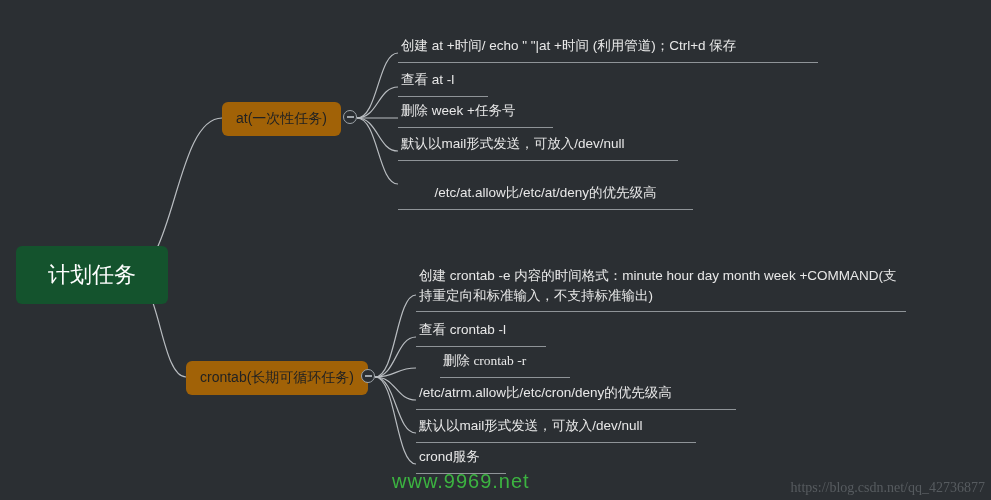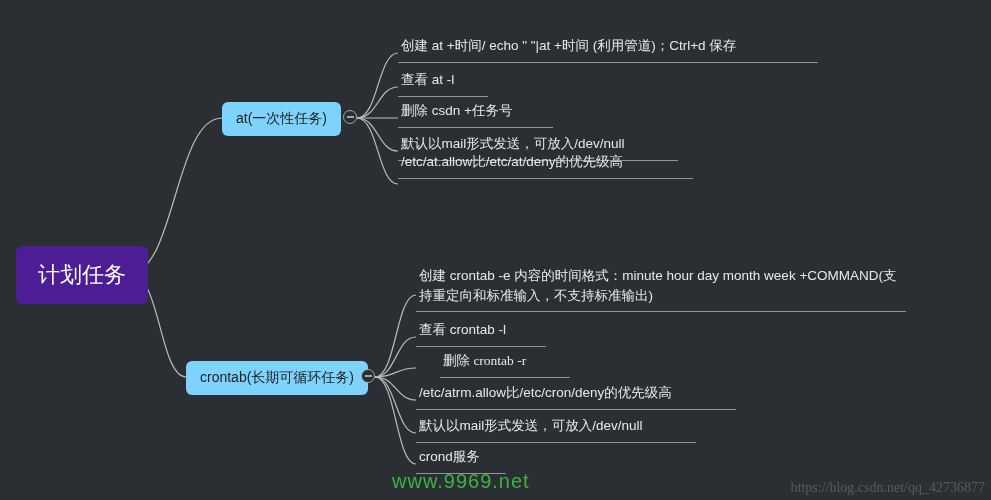--- a/index.html
+++ b/index.html
@@ -15,29 +15,29 @@
   svg.connectors {
     position: absolute;
     top: 0; left: 0;
     width: 991px; height: 500px;
     pointer-events: none;
   }
   .node-root {
     position: absolute;
     left: 16px;
     top: 246px;
-    background: #4c1d95;
+    background: #14532d;
     color: #fff;
     font-size: 22px;
-    padding: 14px 22px;
+    padding: 14px 32px;
     border-radius: 6px;
   }
   .node-branch {
     position: absolute;
-    background: #7dd3fc;
+    background: #a16207;
     color: #222;
     font-size: 14px;
     padding: 8px 14px;
     border-radius: 6px;
   }
   .b1 { left: 222px; top: 102px; }
   .b2 { left: 186px; top: 361px; text-align: center; }
   .minus {
     position: absolute;
     width: 14px; height: 14px;
@@ -113,23 +113,23 @@
 </div>
 <div class="minus m1"></div>
 
 <div class="node-branch b2">
   <span>crontab(长期可循环任务)</span>
 </div>
 <div class="minus m2"></div>
 
 <div class="leaf" style="left:398px; top:36px; width:420px;">创建 at +时间/ echo " "|at +时间 (利用管道)；Ctrl+d 保存</div>
 <div class="leaf" style="left:398px; top:70px;  width:90px;">查看 at -l</div>
-<div class="leaf" style="left:398px; top:101px; width:155px;">删除 csdn +任务号</div>
+<div class="leaf" style="left:398px; top:101px; width:155px;">删除 week +任务号</div>
 <div class="leaf" style="left:398px; top:134px; width:280px;">默认以mail形式发送，可放入/dev/null</div>
-<div class="leaf" style="left:398px; top:152px; width:295px;">/etc/at.allow比/etc/at/deny的优先级高</div>
+<div class="leaf" style="left:398px; top:183px; width:295px;text-align:center;">/etc/at.allow比/etc/at/deny的优先级高</div>
 
 <div class="leaf" style="left:416px; top:266px; width:490px;">创建 crontab -e 内容的时间格式：minute hour day month week +COMMAND(支持重定向和标准输入，不支持标准输出)</div>
 <div class="leaf" style="left:416px; top:320px; width:130px;">查看 crontab -l</div>
 <div class="leaf" style="left:440px; top:351px; width:130px;font-family:Liberation Serif, serif;">删除 crontab -r</div>
 <div class="leaf" style="left:416px; top:383px; width:320px;">/etc/atrm.allow比/etc/cron/deny的优先级高</div>
 <div class="leaf" style="left:416px; top:416px; width:280px;">默认以mail形式发送，可放入/dev/null</div>
 <div class="leaf" style="left:416px; top:447px; width:90px;">crond服务</div>
 
 <div class="watermark-center">www.9969.net</div>
 <div class="watermark-br">https://blog.csdn.net/qq_42736877</div>

